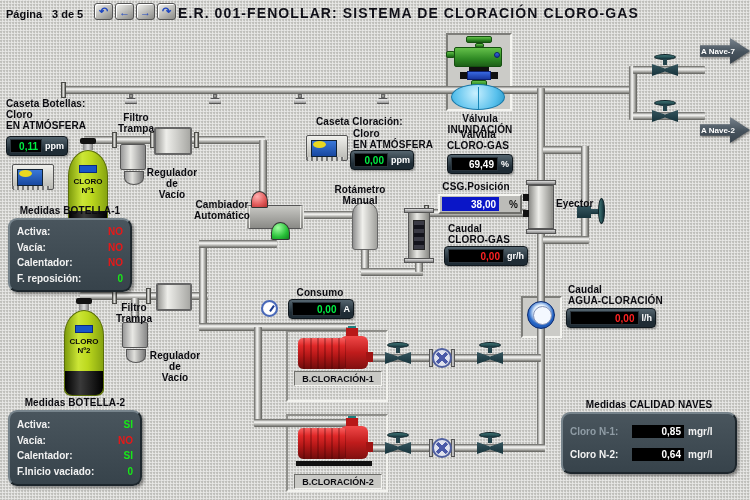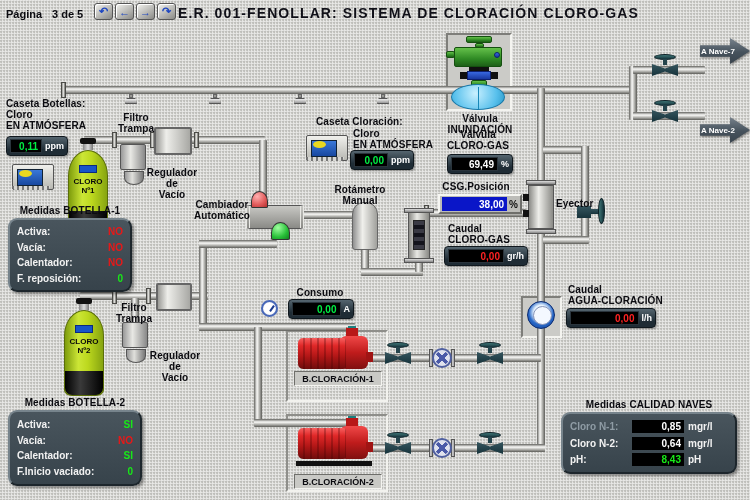--- a/index.html
+++ b/index.html
@@ -16,21 +16,21 @@
 .lbl{position:absolute;font-weight:bold;font-size:10px;line-height:11px;color:#0b0b10;letter-spacing:.1px}
 .c{text-align:center}
 
 .disp{position:absolute;height:20px;background:linear-gradient(180deg,#55656f,#1f2c35 70%);border:1px solid #10181e;border-radius:4px;display:flex;align-items:center;gap:3px;padding:0 3px;box-shadow:1px 1px 2px rgba(0,0,0,.35)}
 .lcd{flex:1;height:14px;background:#000;border:1px solid #2a343c;display:flex;align-items:center;justify-content:flex-end;padding:0 3px}
 .lcdv{font-size:10px;font-weight:bold}
 .lcdv[data-state="green"]{color:#00ee44}
 .lcdv[data-state="red"]{color:#ff2222}
 .lcdv[data-state="white"]{color:#ffffff}
 .unit{font-size:9px;font-weight:bold;color:#fff;white-space:nowrap}
-.csgframe{position:absolute;height:20px;background:#bcbcb8;border:2px solid;border-color:#f6f6f2 #6e6e6a #6e6e6a #f6f6f2;display:flex;align-items:center;gap:2px;padding:0 2px}
+.csgframe{position:absolute;height:20px;background:#bcbcb8;border:2px solid;border-color:#f6f6f2 #6e6e6a #6e6e6a #f6f6f2;display:flex;align-items:center;gap:10px;padding:0 2px}
 .csgfield{flex:1;height:14px;background:#0a16c8;display:flex;align-items:center;justify-content:flex-end;padding:0 3px;color:#fff;font-size:10px;font-weight:bold}
 .csgunit{font-size:10px;font-weight:bold;color:#111}
 
 .panel{position:absolute;background:linear-gradient(180deg,#49555d,#37434b);border:2px solid;border-color:#77848c #1d262c #1d262c #77848c;border-radius:9px;box-shadow:2px 2px 3px rgba(0,0,0,.4);display:flex;flex-direction:column;justify-content:space-evenly;padding:2px 7px}
 .prow{display:flex;justify-content:space-between;align-items:flex-end}
 .plab{font-size:10px;font-weight:bold;color:#f2f2f2}
 .pval{font-size:10px;font-weight:bold}
 .pval[data-state="red"]{color:#e81818}
 .pval[data-state="green"]{color:#18e818}
 .qrow{display:flex;align-items:center;gap:4px}
@@ -501,20 +501,15 @@
     <div class="qrow">
       <span class="qlab" data-dim="true">Cloro N-1:</span>
       <span class="qval" data-state="white">0,85</span>
       <span class="qunit">mgr/l</span>
     </div>
     <div class="qrow">
       <span class="qlab" data-dim="false">Cloro N-2:</span>
       <span class="qval" data-state="white">0,64</span>
       <span class="qunit">mgr/l</span>
     </div>
-    <div class="qrow">
-      <span class="qlab" data-dim="false">pH:</span>
-      <span class="qval" data-state="green">8,43</span>
-      <span class="qunit">pH</span>
-    </div>
   </div>
 
 </div>
 
 </body></html>

